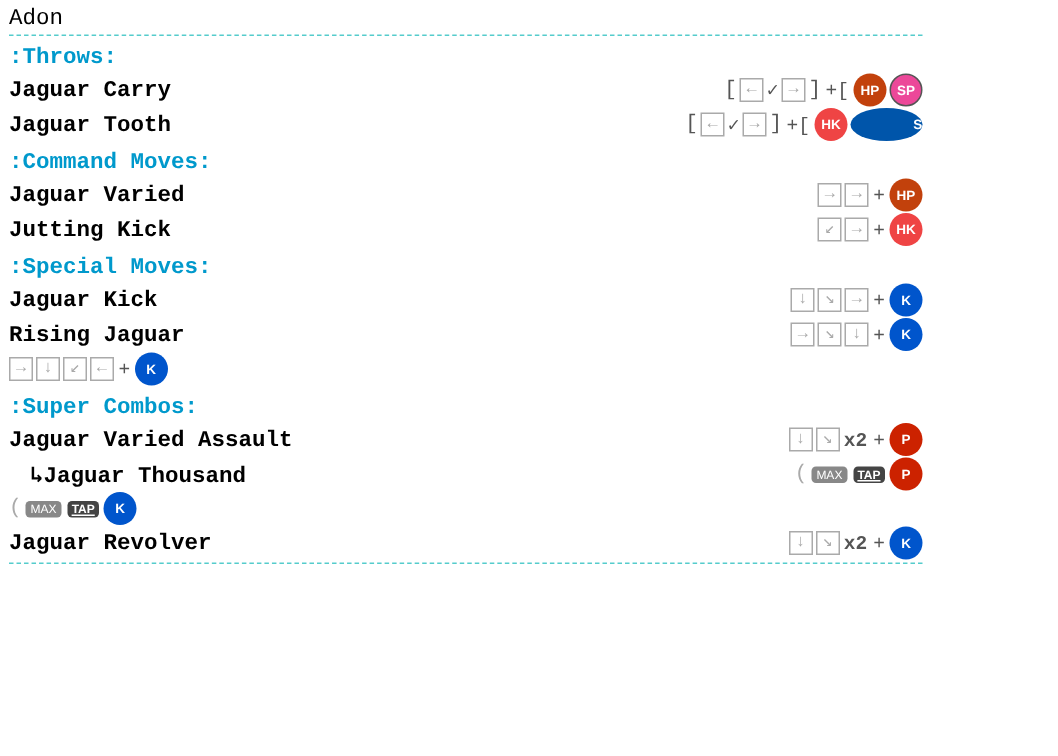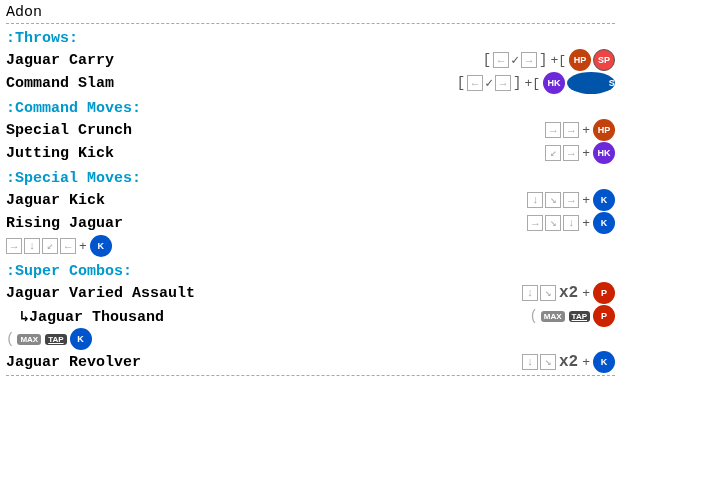--- a/index.html
+++ b/index.html
@@ -69,35 +69,35 @@
       justify-content: center;
       width: 22px;
       height: 22px;
       border-radius: 50%;
       font-size: 9px;
       font-weight: bold;
       color: #fff;
       font-family: Arial, sans-serif;
     }
     .btn-hp { background: #c2410c; }
-    .btn-sp { background: #ef4444; border: 1px solid #555; color: #fff; }
-    .btn-hk { background: #6d28d9; }
+    .btn-sp { background: #ec4899; border: 1px solid #555; color: #fff; }
+    .btn-hk { background: #ef4444; }
     .btn-sk { background: #0055aa; padding-left: 48px; }
     .btn-k  { background: #0055cc; }
     .btn-p  { background: #cc2200; }
 
     .x2-text {
-      font-size: 16px;
+      font-size: 13px;
       color: #555;
       font-weight: bold;
       margin: 0 1px;
     }
     .max-badge {
       display: inline-flex; align-items: center; justify-content: center;
-      background: #888; color: #fff; font-size: 8px; font-weight: bold;
+      background: #888; color: #fff; font-size: 8px; font-weight: normal;
       font-family: Arial, sans-serif;
       border-radius: 3px; padding: 1px 3px; margin: 0 1px;
     }
     .tap-badge {
       display: inline-flex; align-items: center; justify-content: center;
       background: #444; color: #fff; font-size: 8px; font-weight: bold;
       font-family: Arial, sans-serif;
       border-radius: 3px; padding: 1px 3px; margin: 0 1px; text-decoration: underline;
     }
 
@@ -134,36 +134,36 @@
       <span class="harr">←</span>
       <span class="check-icon">✓</span>
       <span class="harr">→</span>
       <span class="bracket">]</span>
       <span class="plus">+[</span>
       <span class="btn-circle btn-hp">HP</span>
       <span class="btn-circle btn-sp">SP</span>
     </span>
   </div>
   <div class="move-row">
-    <span class="move-name">Command Slam</span>
+    <span class="move-name">Jaguar Tooth</span>
     <span class="move-inputs">
       <span class="bracket">[</span>
       <span class="harr">←</span>
       <span class="check-icon">✓</span>
       <span class="harr">→</span>
       <span class="bracket">]</span>
       <span class="plus">+[</span>
       <span class="btn-circle btn-hk">HK</span>
       <span class="btn-circle btn-sk">SK</span>
     </span>
   </div>
 
   <div class="section-header">:Command Moves:</div>
   <div class="move-row">
-    <span class="move-name">Special Crunch</span>
+    <span class="move-name">Jaguar Varied</span>
     <span class="move-inputs">
       <span class="harr">→</span>
       <span class="harr">→</span>
       <span class="plus">+</span>
       <span class="btn-circle btn-hp">HP</span>
     </span>
   </div>
   <div class="move-row">
     <span class="move-name">Jutting Kick</span>
     <span class="move-inputs">

